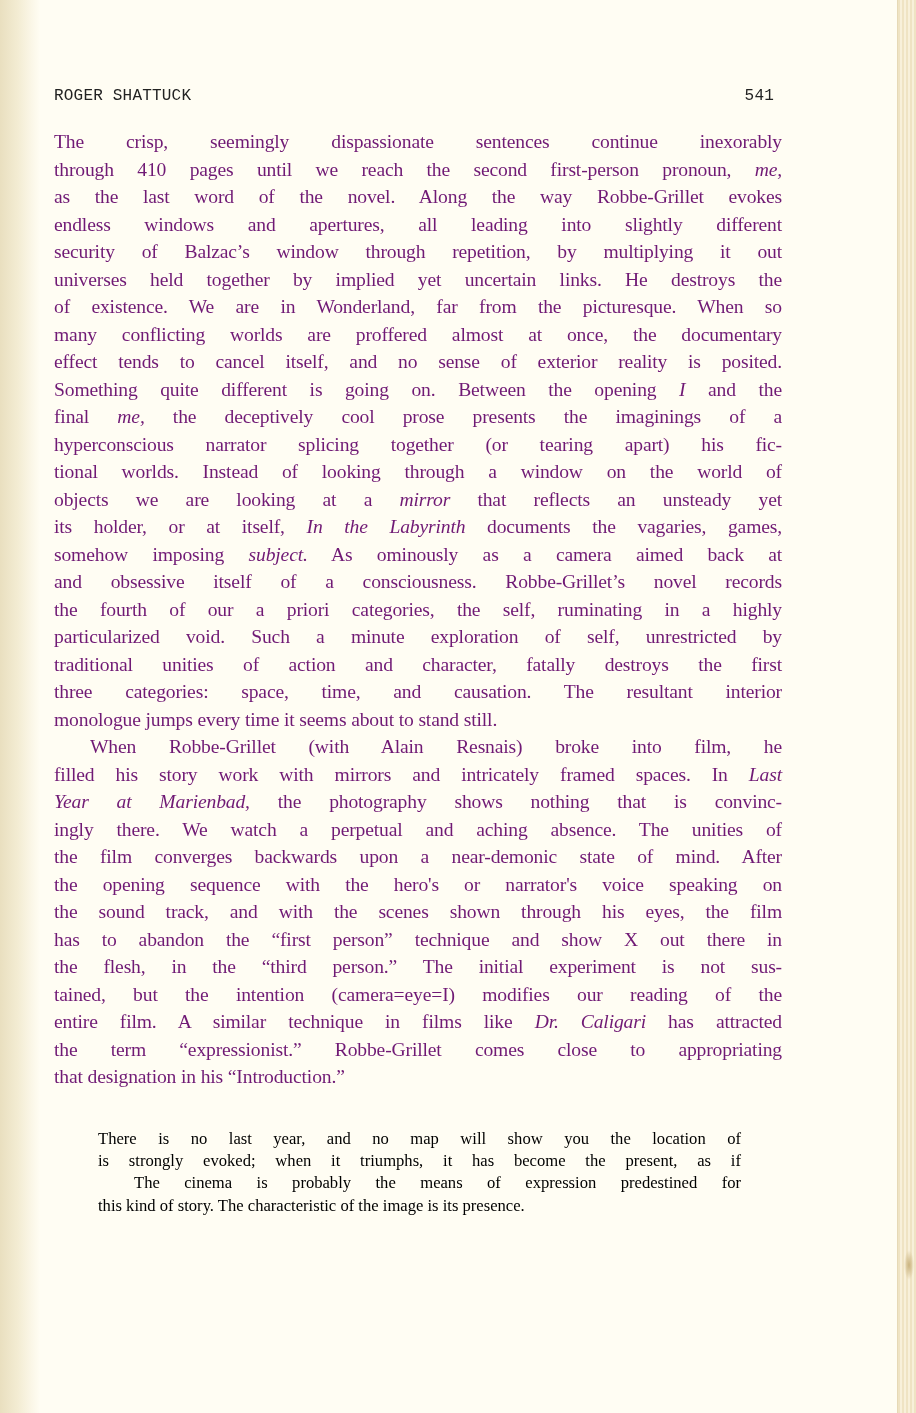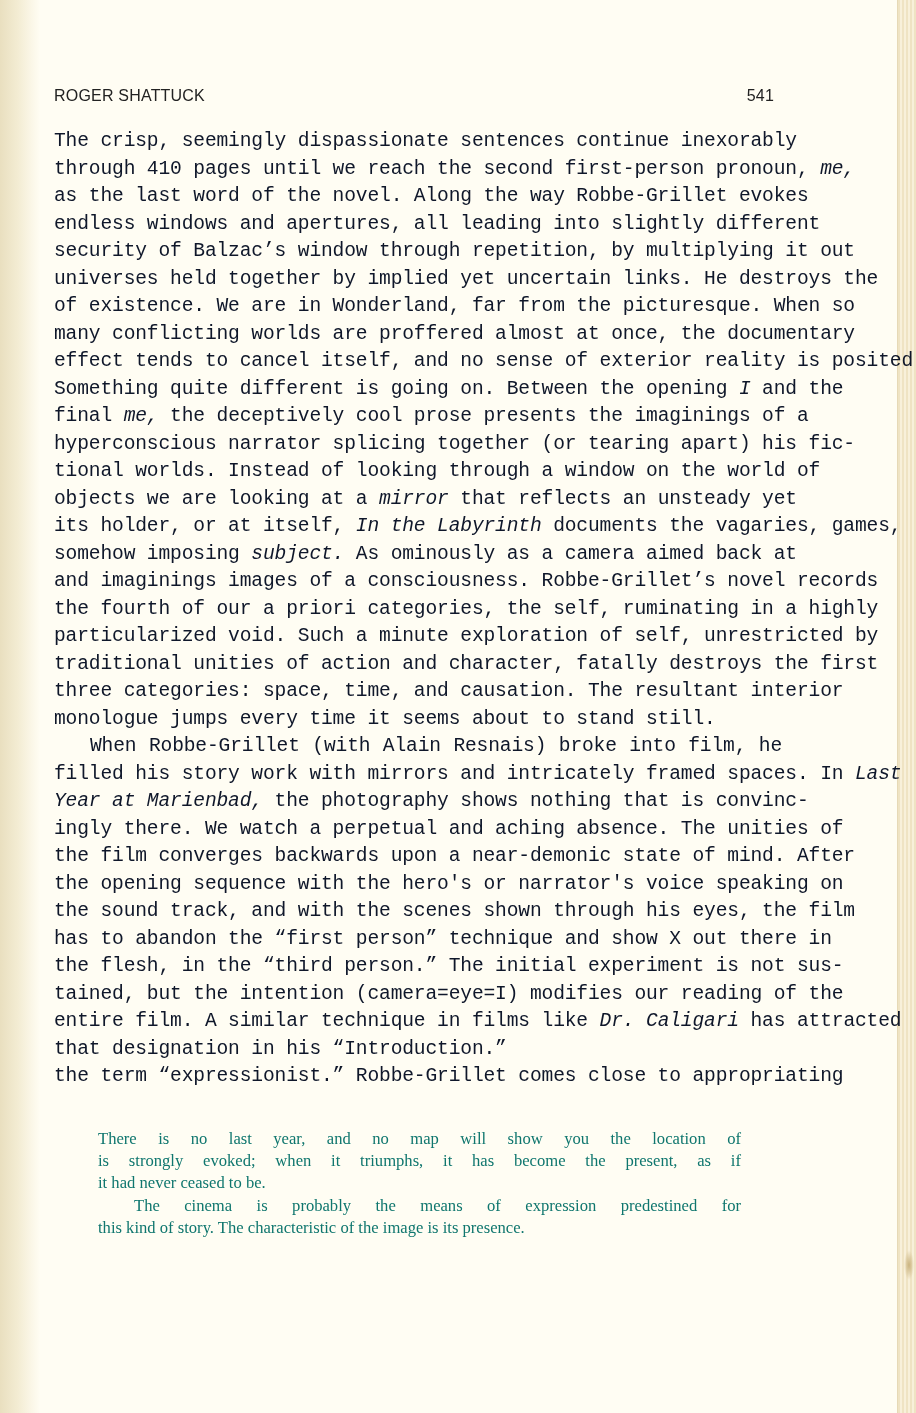--- a/index.html
+++ b/index.html
@@ -18,42 +18,42 @@
       position: absolute; right: 0; top: 0; width: 18px; height: 1413px;
       background: repeating-linear-gradient(to right, #efe3c3 0px, #efe3c3 2px, #f8f0da 2px, #f8f0da 4px);
       border-left: 1px solid #e6d9b6;
     }
     .edge-mark {
       position: absolute; right: 2px; top: 1250px; width: 10px; height: 30px;
       background: radial-gradient(ellipse at center, #c9b27d 0%, rgba(201,178,125,0) 70%);
     }
     .running-head {
       position: absolute; left: 54px; top: 87px; width: 728px; height: 22px;
-      font-family: Liberation Sans, sans-serif;
+      font-family: Liberation Mono, monospace;
       font-size: 16px; color: #222;
       letter-spacing: 0.2px;
     }
     .running-head .author { position: absolute; left: 0; top: 0; }
     .running-head .page-num { position: absolute; right: 8px; top: 0; }
     .body-text {
       position: absolute; left: 54px; top: 128px; width: 728px;
-      font-family: Liberation Mono, monospace;
+      font-family: Liberation Serif, serif;
       font-size: 19.6px; line-height: 27.5px;
-      color: #0f172a;
+      color: #701a75;
       text-align: justify;
       text-align-last: left;
       letter-spacing: -0.15px;
     }
     .body-text .line { display: block; text-align: justify; text-align-last: justify; height: 27.5px; white-space: nowrap; }
     .body-text .line.last { text-align-last: left; }
     .blockquote {
       position: absolute; left: 98px; top: 1128px; width: 643px;
       font-family: "Liberation Serif", serif;
       font-size: 16.6px; line-height: 22.2px;
-      color: #0f766e;
+      color: #000000;
     }
     .blockquote .line { display: block; text-align: justify; text-align-last: justify; height: 22.2px; white-space: nowrap; }
     .blockquote .line.last { text-align-last: left; }
     .blockquote .line.indent { text-indent: 36px; }
     em { font-style: italic; }
   </style>
 </head>
 <body>
 
 <div class="gutter"></div>
@@ -76,43 +76,42 @@
     <span class="line">of existence. We are in Wonderland, far from the picturesque. When so</span>
     <span class="line">many conflicting worlds are proffered almost at once, the documentary</span>
     <span class="line">effect tends to cancel itself, and no sense of exterior reality is posited.</span>
     <span class="line"><span>Something quite different is going on. Between the opening </span><em>I</em><span> and the</span></span>
     <span class="line"><span>final </span><em>me,</em><span> the deceptively cool prose presents the imaginings of a</span></span>
     <span class="line">hyperconscious narrator splicing together (or tearing apart) his fic-</span>
     <span class="line">tional worlds. Instead of looking through a window on the world of</span>
     <span class="line"><span>objects we are looking at a </span><em>mirror</em><span> that reflects an unsteady yet</span></span>
     <span class="line"><span>its holder, or at itself, </span><em>In the Labyrinth</em><span> documents the vagaries, games,</span></span>
     <span class="line"><span>somehow imposing </span><em>subject.</em><span> As ominously as a camera aimed back at</span></span>
-    <span class="line">and imaginings images of a consciousness. Robbe-Grillet’s novel records</span>
+    <span class="line">and obsessive itself of a consciousness. Robbe-Grillet’s novel records</span>
     <span class="line">the fourth of our a priori categories, the self, ruminating in a highly</span>
     <span class="line">particularized void. Such a minute exploration of self, unrestricted by</span>
     <span class="line">traditional unities of action and character, fatally destroys the first</span>
     <span class="line">three categories: space, time, and causation. The resultant interior</span>
     <span class="line last">monologue jumps every time it seems about to stand still.</span>
   </div>
   <div>
     <span class="line" style="text-indent:36px">When Robbe-Grillet (with Alain Resnais) broke into film, he</span>
     <span class="line"><span>filled his story work with mirrors and intricately framed spaces. In </span><em>Last</em></span>
     <span class="line"><em>Year at Marienbad,</em><span> the photography shows nothing that is convinc-</span></span>
     <span class="line">ingly there. We watch a perpetual and aching absence. The unities of</span>
     <span class="line">the film converges backwards upon a near-demonic state of mind. After</span>
     <span class="line">the opening sequence with the hero's or narrator's voice speaking on</span>
     <span class="line">the sound track, and with the scenes shown through his eyes, the film</span>
     <span class="line">has to abandon the “first person” technique and show X out there in</span>
     <span class="line">the flesh, in the “third person.” The initial experiment is not sus-</span>
     <span class="line">tained, but the intention (camera=eye=I) modifies our reading of the</span>
     <span class="line"><span>entire film. A similar technique in films like </span><em>Dr. Caligari</em><span> has attracted</span></span>
+    <span class="line">the term “expressionist.” Robbe-Grillet comes close to appropriating</span>
     <span class="line last">that designation in his “Introduction.”</span>
-    <span class="line">the term “expressionist.” Robbe-Grillet comes close to appropriating</span>
   </div>
 </div>
 
 <div class="blockquote">
   <span class="line">There is no last year, and no map will show you the location of</span>
   <span class="line">is strongly evoked; when it triumphs, it has become the present, as if</span>
-  <span class="line last">it had never ceased to be.</span>
   <span class="line indent">The cinema is probably the means of expression predestined for</span>
   <span class="line last">this kind of story. The characteristic of the image is its presence.</span>
 </div>
 
 </body></html>

